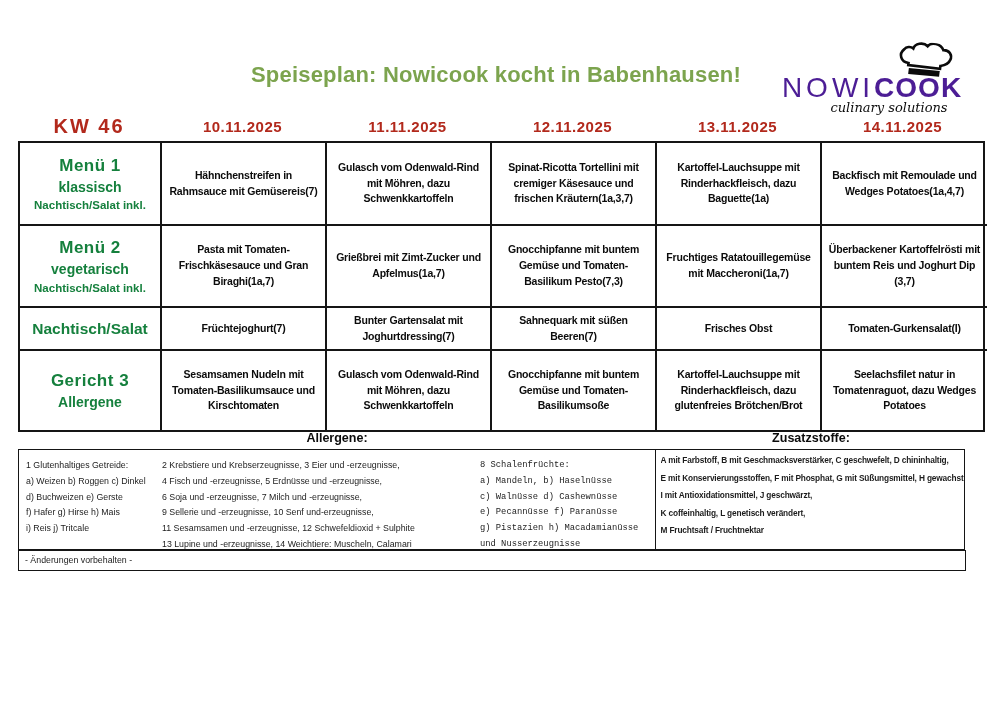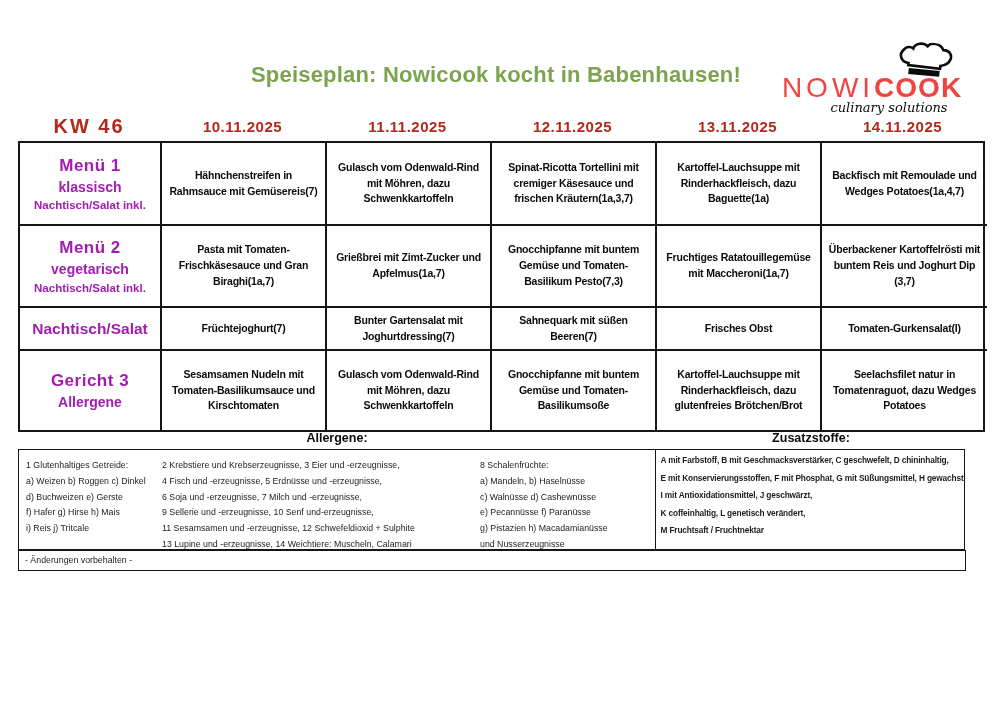--- a/index.html
+++ b/index.html
@@ -6,21 +6,21 @@
   html,body { width:1000px; height:707px; background:#fff; font-family:"Liberation Sans", sans-serif; position:relative; overflow:hidden; }
 
   
   .page-title {
     position:absolute; top:62px; left:0; width:992px;
     text-align:center; font-size:22px; font-weight:bold; color:#7CA44E;
     letter-spacing:0.2px;
   }
   .logo { position:absolute; top:48px; right:24px; width:208px; height:66px; }
   .logo-hat { position:absolute; top:-6px; right:22px; }
-  .logo-name { position:absolute; top:24px; left:0; width:100%; text-align:center; white-space:nowrap; color:#ef4444; }
+  .logo-name { position:absolute; top:24px; left:0; width:100%; text-align:center; white-space:nowrap; color:#4c1d95; }
   .logo-name .light { font-size:28px; font-weight:400; letter-spacing:4px; }
   .logo-name .bold  { font-size:28px; font-weight:700; letter-spacing:1px; }
   .logo-tagline { position:absolute; top:52px; left:36px; width:170px; text-align:center;
     font-family:"DejaVu Serif", serif; font-style:italic; font-size:13px; color:#0b0b0b; }
 
   
   .week-row {
     position:absolute; top:112px; left:18px; width:967px; height:28px;
     display:grid; grid-template-columns:142px repeat(5,165px); align-items:center;
   }
@@ -32,40 +32,40 @@
     position:absolute; top:141px; left:18px; width:967px;
     display:grid; grid-template-columns:142px repeat(5,165px);
     grid-template-rows:83px 82px 43px 79px;
     border:2px solid #151515;
   }
   .menu-table > div { border-right:2px solid #151515; border-bottom:2px solid #151515;
     display:flex; flex-direction:column; align-items:center; justify-content:center; }
   .menu-table > div:nth-child(6n) { border-right:none; }
   .menu-table > div:nth-child(n+19) { border-bottom:none; }
 
-  .label-cell { color:#a21caf; text-align:center; padding:2px; }
+  .label-cell { color:#15803d; text-align:center; padding:2px; }
   .ll1 { font-weight:bold; font-size:17px; line-height:1.4; letter-spacing:0.5px; }
   .ll2 { font-weight:bold; font-size:14px; line-height:1.4; }
   .ll3 { font-weight:bold; font-size:11.5px; line-height:1.4; }
   .llsingle { font-weight:bold; font-size:15.5px; }
 
   .mcell { font-weight:bold; font-size:10.5px; letter-spacing:-0.2px; line-height:1.5;
     text-align:center; padding:2px 6px; color:#0b0b0b; }
 
   
   .section-headers { position:absolute; top:431px; left:18px; width:948px; display:flex; }
   .section-headers .h1 { width:638px; text-align:center; font-weight:bold; font-size:12.5px; color:#0b0b0b; }
   .section-headers .h2 { width:310px; text-align:center; font-weight:bold; font-size:12.5px; color:#0b0b0b; }
 
   .info-boxes { position:absolute; top:449px; left:18px; display:flex; }
   .allergen-box { width:638px; height:101px; border:1.5px solid #151515; display:flex; padding-top:10px; }
   .additives-box { width:310px; height:101px; border:1.5px solid #151515; margin-left:-1.5px; padding:5px 0 0 5px;font-weight:bold; }
   .acol1 { width:143px; padding-left:7px; }
   .acol2 { width:318px; }
-  .acol3 { width:170px; }
+  .acol3 { width:170px;font-family:Liberation Mono, monospace; }
   .info-line { font-size:8.8px; color:#1c1c1c; height:15.8px; white-space:nowrap; overflow:hidden; }
   .additives-box .info-line { font-size:8.3px; letter-spacing:-0.15px; height:17.6px; }
 
   .footer-strip { position:absolute; top:549.5px; left:18px; width:948px; height:21px;
     border:1.5px solid #151515; display:flex; align-items:center; padding-left:6px;
     font-size:8.8px; color:#1c1c1c; }
 </style>
 </head>
 <body>
 

